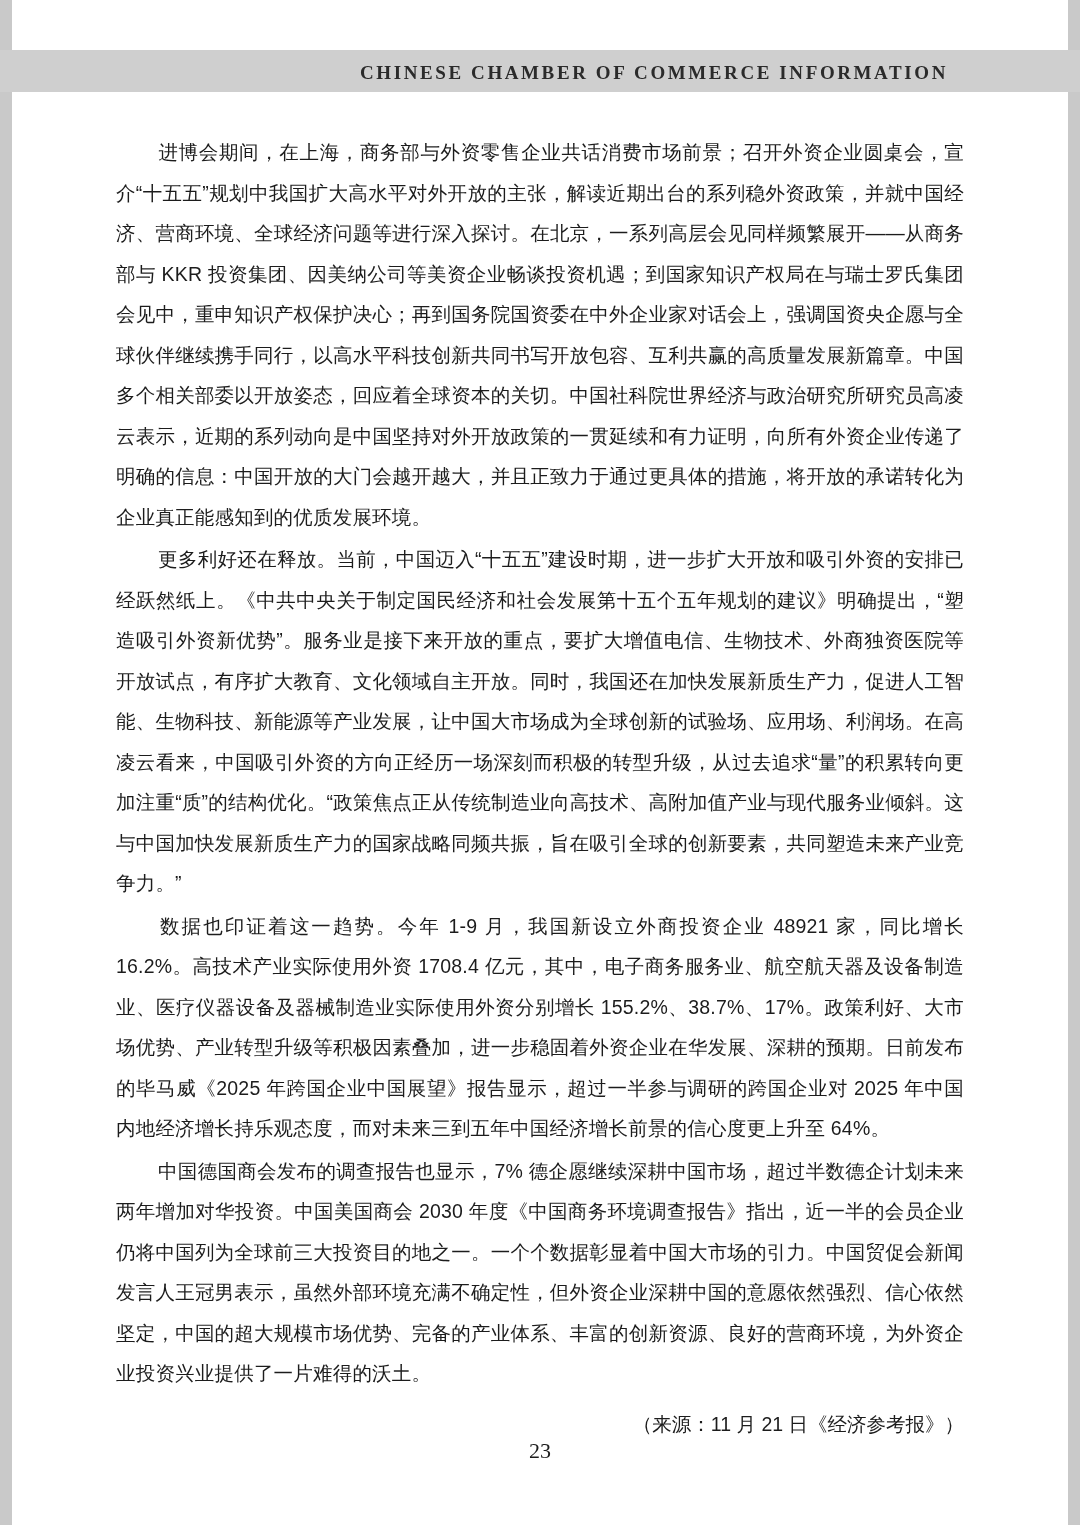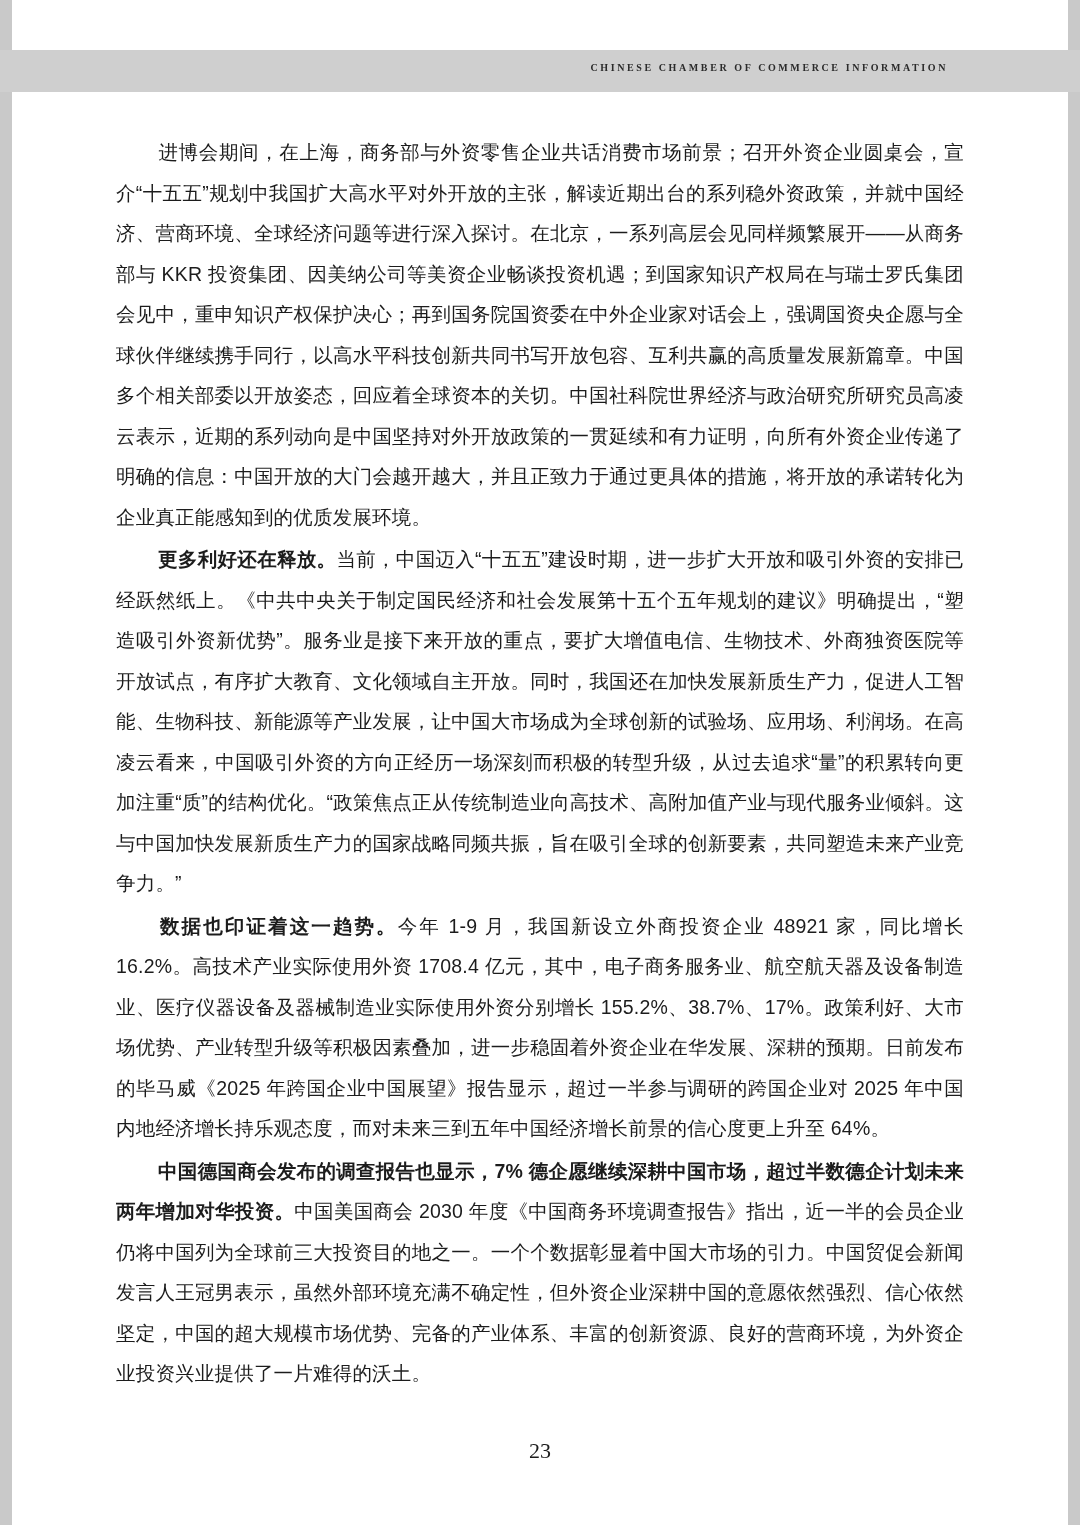--- a/index.html
+++ b/index.html
@@ -44,21 +44,21 @@
     left: 0;
     top: 50px;
     width: 1080px;
     height: 42px;
     background: #cfcfcf;
   }
   .header-title {
     position: absolute;
     right: 132px;
     top: 62px;
-    font-size: 10px;
+    font-size: 19px;
     letter-spacing: 2.6px;
     color: #2b2b2b;
     font-weight: bold;
     font-family: "Liberation Serif", serif;
     white-space: nowrap;
   }
   .content {
     position: absolute;
     left: 116px;
     top: 132px;
@@ -72,21 +72,21 @@
     text-justify: inter-ideograph;
     font-family: "Liberation Sans", sans-serif;
     color: #1c1c1c;
     letter-spacing: 0.2px;
   }
   p.para .indent {
     display: inline-block;
     width: 42px;
   }
   .bold-lead {
-    font-weight: bold;
+    font-weight: normal;
   }
   .source-line {
     margin-top: 10px;
     font-size: 19.5px;
     line-height: 40px;
     text-align: right;
     color: #1c1c1c;
   }
   .page-number {
     position: absolute;
@@ -113,18 +113,19 @@
   <div class="content">
 
     <p class="para"><span class="indent"></span><span>进博会期间，在上海，商务部与外资零售企业共话消费市场前景；召开外资企业圆桌会，宣介“十五五”规划中我国扩大高水平对外开放的主张，解读近期出台的系列稳外资政策，并就中国经济、营商环境、全球经济问题等进行深入探讨。在北京，一系列高层会见同样频繁展开——从商务部与 KKR 投资集团、因美纳公司等美资企业畅谈投资机遇；到国家知识产权局在与瑞士罗氏集团会见中，重申知识产权保护决心；再到国务院国资委在中外企业家对话会上，强调国资央企愿与全球伙伴继续携手同行，以高水平科技创新共同书写开放包容、互利共赢的高质量发展新篇章。中国多个相关部委以开放姿态，回应着全球资本的关切。中国社科院世界经济与政治研究所研究员高凌云表示，近期的系列动向是中国坚持对外开放政策的一贯延续和有力证明，向所有外资企业传递了明确的信息：中国开放的大门会越开越大，并且正致力于通过更具体的措施，将开放的承诺转化为企业真正能感知到的优质发展环境。</span></p>
 
     <p class="para"><span class="indent"></span><span class="bold-lead">更多利好还在释放。</span><span>当前，中国迈入“十五五”建设时期，进一步扩大开放和吸引外资的安排已经跃然纸上。《中共中央关于制定国民经济和社会发展第十五个五年规划的建议》明确提出，“塑造吸引外资新优势”。服务业是接下来开放的重点，要扩大增值电信、生物技术、外商独资医院等开放试点，有序扩大教育、文化领域自主开放。同时，我国还在加快发展新质生产力，促进人工智能、生物科技、新能源等产业发展，让中国大市场成为全球创新的试验场、应用场、利润场。在高凌云看来，中国吸引外资的方向正经历一场深刻而积极的转型升级，从过去追求“量”的积累转向更加注重“质”的结构优化。“政策焦点正从传统制造业向高技术、高附加值产业与现代服务业倾斜。这与中国加快发展新质生产力的国家战略同频共振，旨在吸引全球的创新要素，共同塑造未来产业竞争力。”</span></p>
 
     <p class="para"><span class="indent"></span><span class="bold-lead">数据也印证着这一趋势。</span><span>今年 1-9 月，我国新设立外商投资企业 48921 家，同比增长 16.2%。高技术产业实际使用外资 1708.4 亿元，其中，电子商务服务业、航空航天器及设备制造业、医疗仪器设备及器械制造业实际使用外资分别增长 155.2%、38.7%、17%。政策利好、大市场优势、产业转型升级等积极因素叠加，进一步稳固着外资企业在华发展、深耕的预期。日前发布的毕马威《2025 年跨国企业中国展望》报告显示，超过一半参与调研的跨国企业对 2025 年中国内地经济增长持乐观态度，而对未来三到五年中国经济增长前景的信心度更上升至 64%。</span></p>
 
     <p class="para"><span class="indent"></span><span class="bold-lead">中国德国商会发布的调查报告也显示，7% 德企愿继续深耕中国市场，超过半数德企计划未来两年增加对华投资。</span><span>中国美国商会 2030 年度《中国商务环境调查报告》指出，近一半的会员企业仍将中国列为全球前三大投资目的地之一。一个个数据彰显着中国大市场的引力。中国贸促会新闻发言人王冠男表示，虽然外部环境充满不确定性，但外资企业深耕中国的意愿依然强烈、信心依然坚定，中国的超大规模市场优势、完备的产业体系、丰富的创新资源、良好的营商环境，为外资企业投资兴业提供了一片难得的沃土。</span></p>
 
+    <div class="source-line">（来源：11 月 21 日《经济参考报》）</div>
 
   </div>
 
   <div class="page-number">23</div>
 
 </div>
 
 </body></html>

